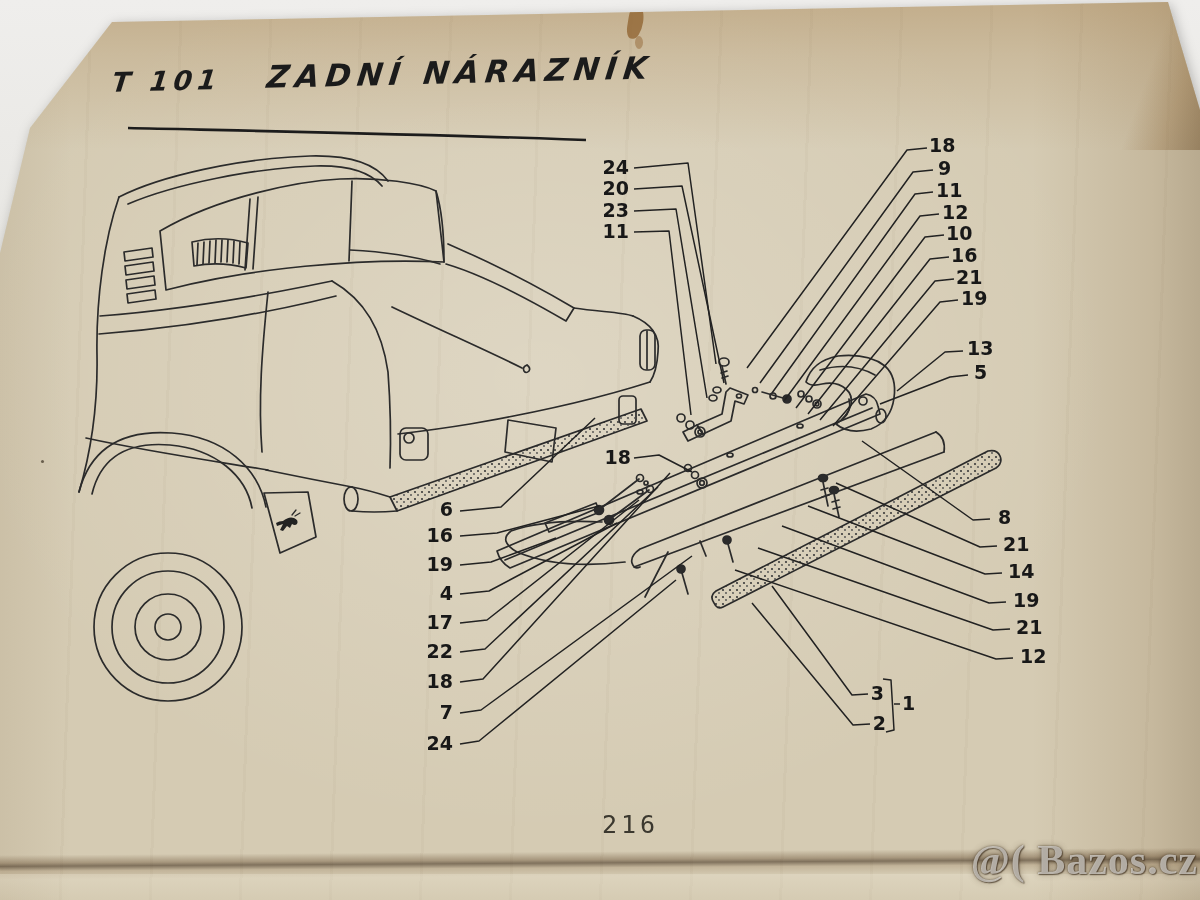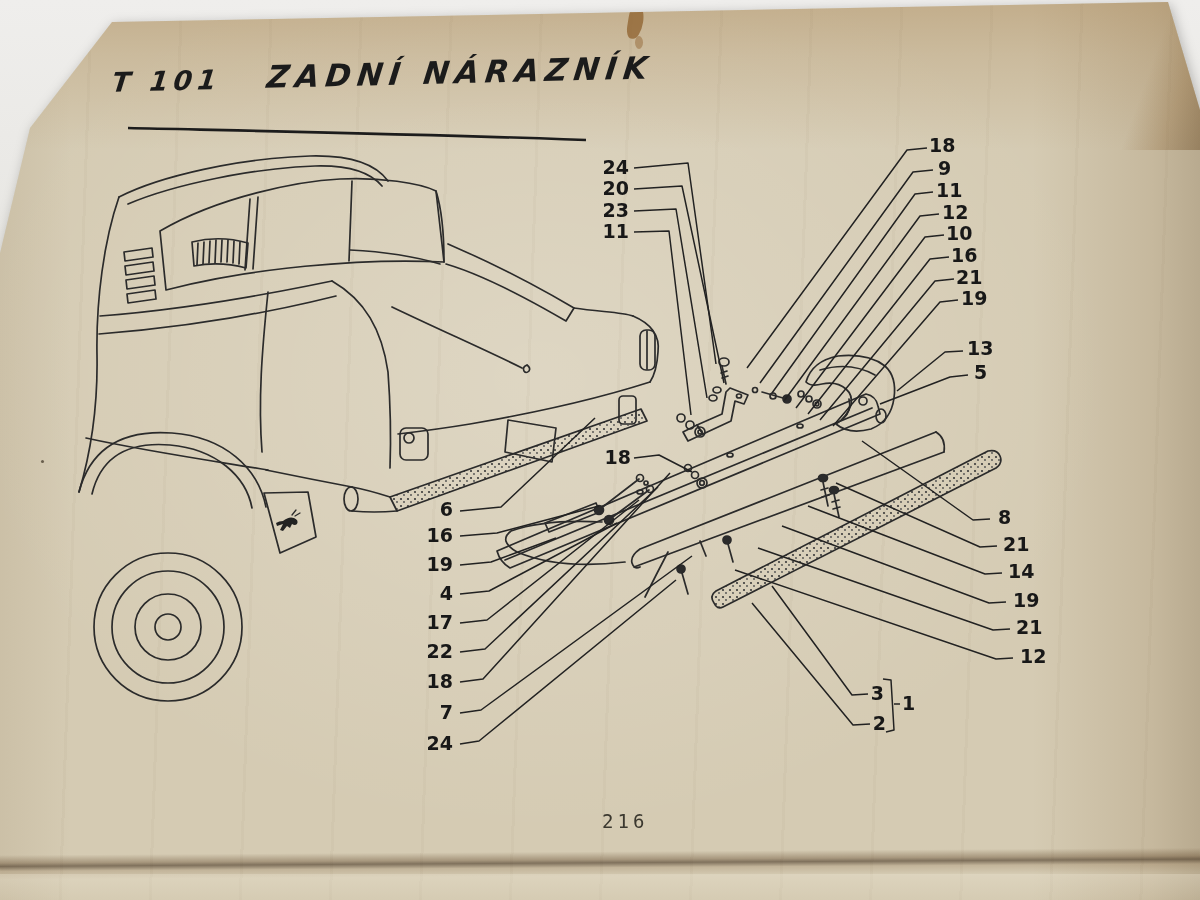--- a/index.html
+++ b/index.html
@@ -13,21 +13,21 @@
       linear-gradient(90deg, rgba(120,95,60,0.10) 0%, rgba(120,95,60,0.0) 6%, rgba(120,95,60,0.0) 86%, rgba(130,100,60,0.18) 96%, rgba(110,85,50,0.28) 100%),
       radial-gradient(ellipse at 45% 42%, rgba(255,255,252,0.22) 0%, rgba(255,255,252,0.0) 62%),
       #d5cbb3;}
   .edge-shade{position:absolute;top:0;right:0;width:90px;height:150px;
     background:linear-gradient(110deg,transparent 45%,rgba(150,115,70,0.35) 72%,rgba(118,88,50,0.5) 100%);}
   .streaks{position:absolute;inset:0;background:
     repeating-linear-gradient(92deg, rgba(110,90,60,0.04) 0 3px, transparent 3px 90px);}
   .title-block{position:absolute;left:112px;top:56px;transform:rotate(-1.4deg);color:#1b1b1b;white-space:nowrap;}
   .title-code{display:inline-block;font-style:italic;font-weight:bold;font-size:27px;letter-spacing:5px;transform:skewX(-8deg);}
   .title-main{display:inline-block;margin-left:46px;font-style:italic;font-weight:bold;font-size:31px;letter-spacing:6px;transform:skewX(-8deg);}
-  .page-number{position:absolute;left:602px;top:810px;font-family:"DejaVu Sans Mono",monospace;font-size:19px;letter-spacing:4px;color:#3b382f;}
+  .page-number{position:absolute;left:602px;top:810px;font-family:"DejaVu Sans Mono",monospace;font-size:25px;letter-spacing:4px;color:#3b382f;}
   .crease{position:absolute;left:0;right:0;top:846px;height:30px;transform:rotate(-0.35deg);
     background:linear-gradient(180deg,rgba(0,0,0,0) 18%,rgba(92,66,38,0.38) 45%,rgba(58,40,22,0.55) 56%,rgba(130,100,65,0.22) 72%,rgba(0,0,0,0) 100%);}
   .below-crease{position:absolute;left:0;right:0;top:874px;bottom:0;background:linear-gradient(180deg,rgba(236,229,210,0.35),rgba(214,204,178,0.15));}
   .stain-top{position:absolute;left:628px;top:5px;width:15px;height:34px;background:rgba(142,96,44,0.75);
     border-radius:45% 55% 60% 40%;transform:rotate(9deg);}
   .stain-top2{position:absolute;left:635px;top:36px;width:8px;height:13px;background:rgba(142,96,44,0.45);border-radius:50%;}
   .watermark{position:absolute;right:2px;top:836px;font-family:"Liberation Serif",serif;font-weight:bold;font-size:42px;
     color:rgba(255,255,255,0.58);letter-spacing:1px;
     text-shadow:0 0 2px rgba(70,55,35,0.9),0 0 6px rgba(70,55,35,0.45),1px 1px 1px rgba(60,45,30,0.6);}
   svg text{font-family:"DejaVu Sans",sans-serif;font-weight:bold;font-size:19px;fill:#181818;}
@@ -272,15 +272,16 @@
 
       <div class="page-number">216</div>
 
       <div class="stain-top"></div>
       <div class="stain-top2"></div>
       <div class="speck" style="left:41px;top:460px;"></div>
 
       <div class="crease"></div>
       <div class="below-crease"></div>
 
+      <div class="watermark">@( Bazos.cz</div>
     </div>
   </div>
 </div>
 
 </body></html>

